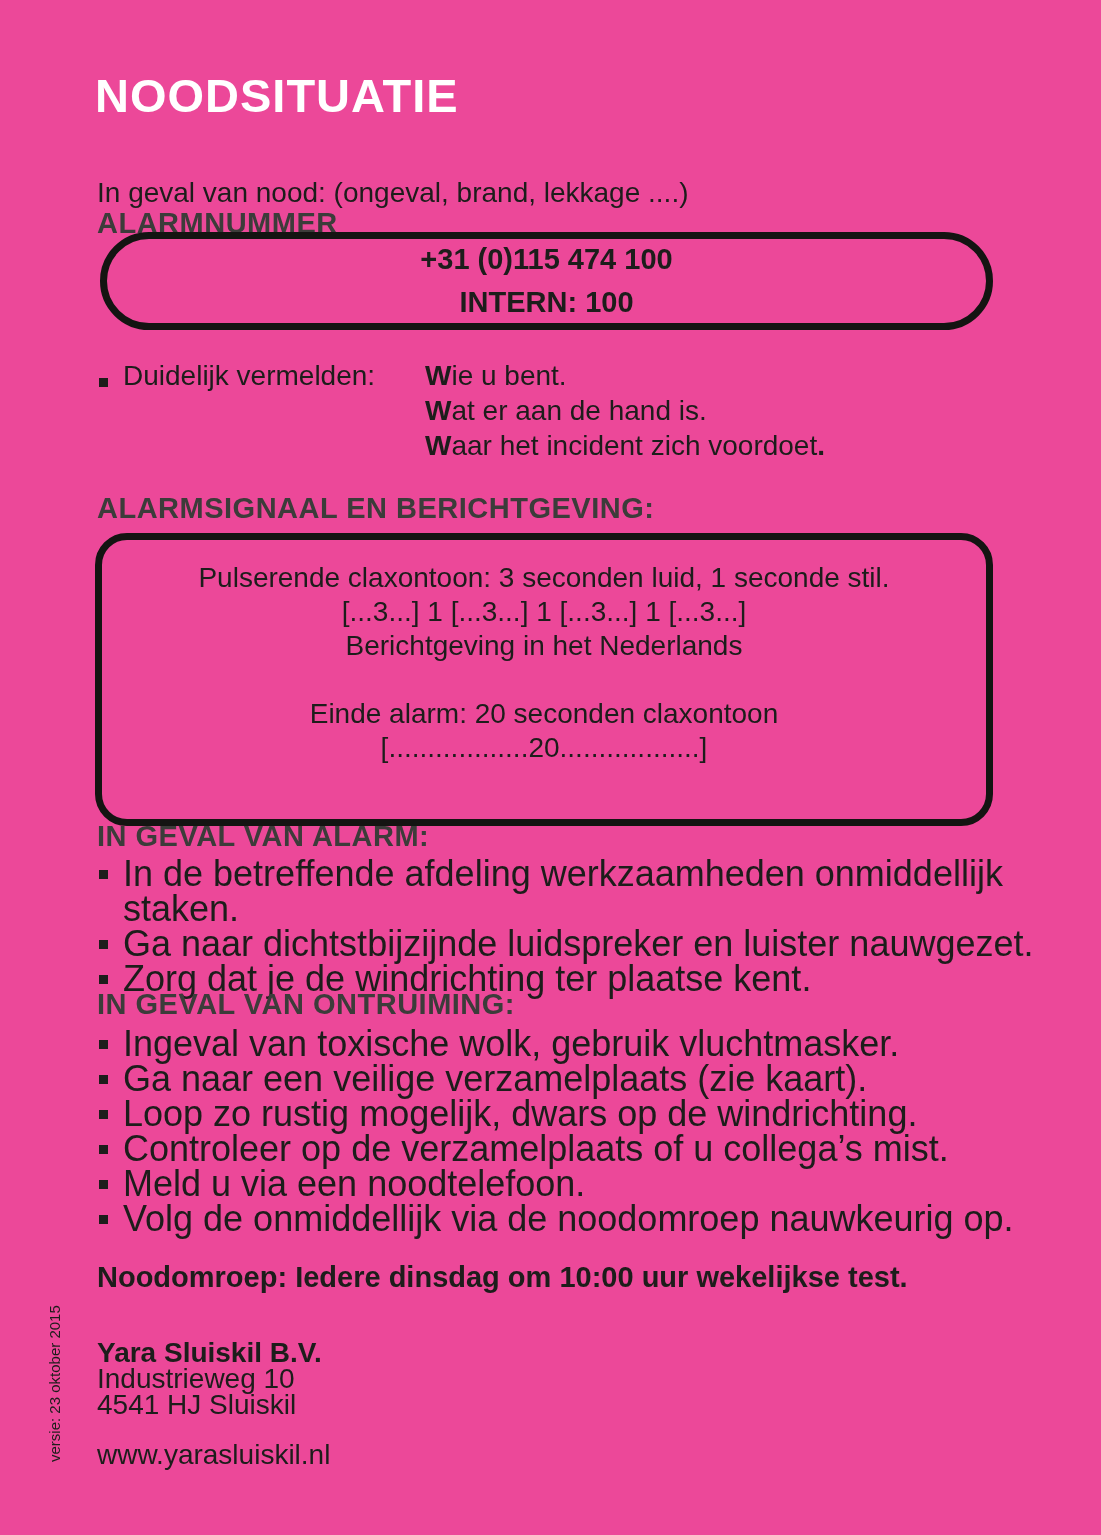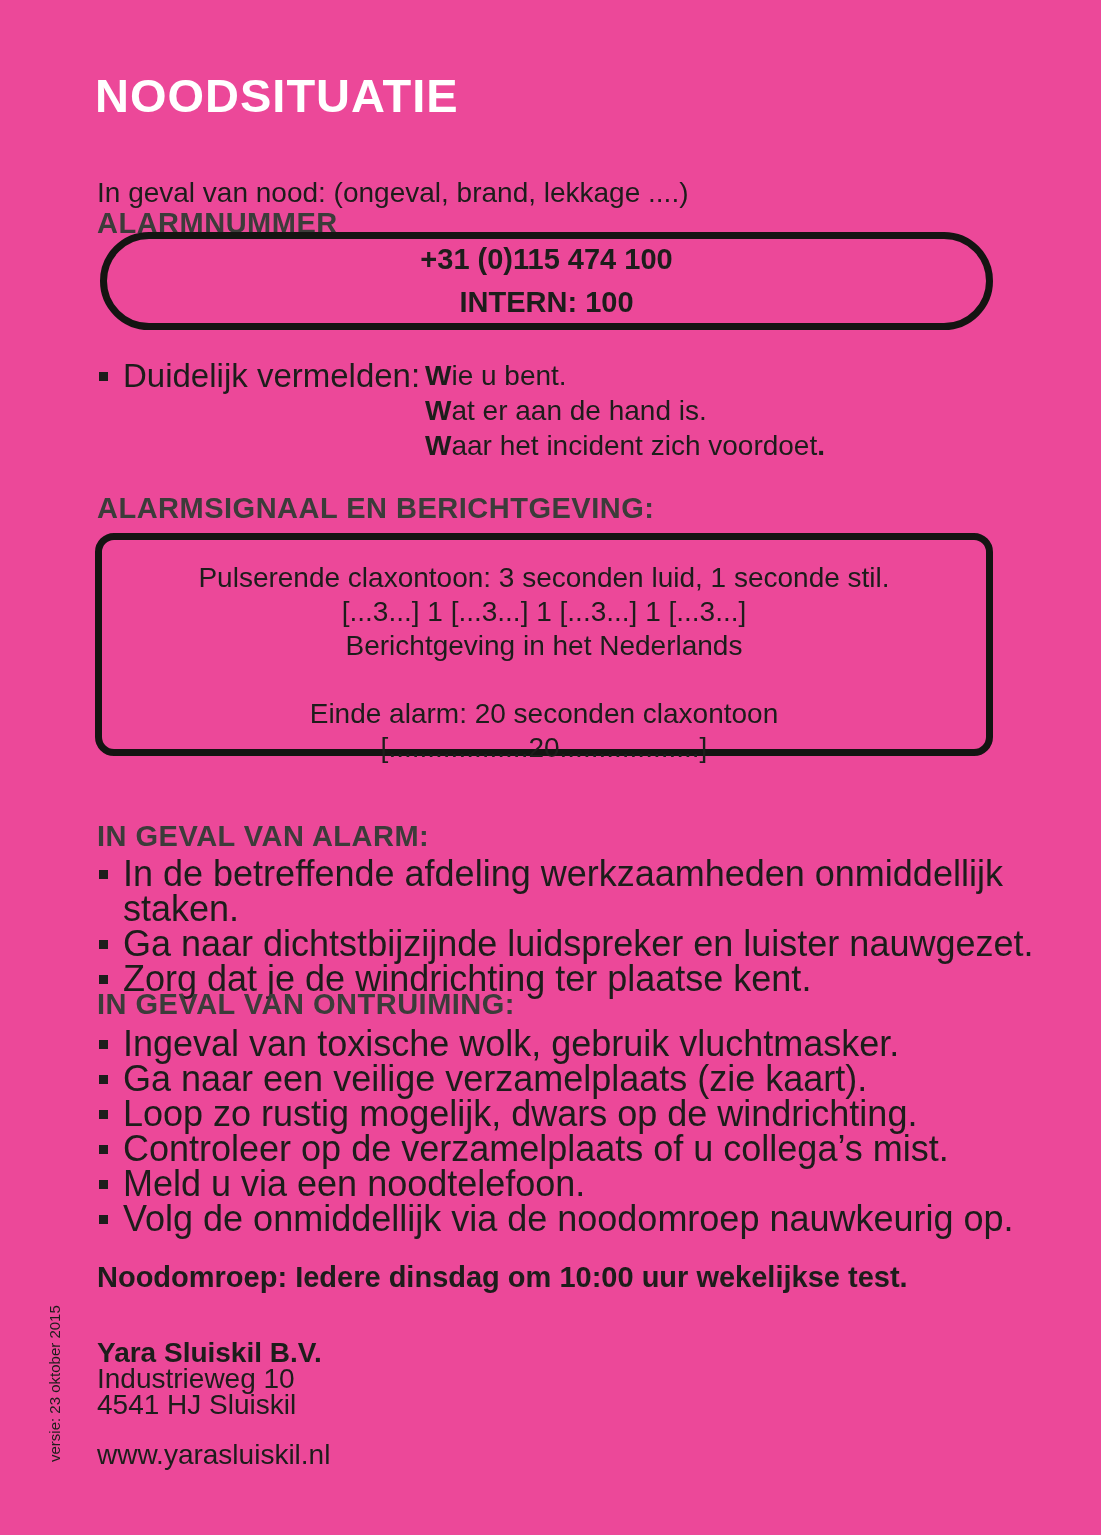--- a/index.html
+++ b/index.html
@@ -60,34 +60,34 @@
     display: flex;
     flex-direction: column;
     justify-content: center;
     font-size: 29px;
     font-weight: 700;
     line-height: 35px;
     gap: 8px;
   }
   .signal-box {
     left: 95px; top: 533px;
-    width: 898px; height: 223px;
-    border-radius: 19px;
+    width: 898px; height: 293px;
+    border-radius: 32px;
     padding-top: 21px;
     font-size: 28px;
     line-height: 34px;
   }
   .signal-box .box-line { min-height: 34px; }
 
   .vermelden {
     position: absolute;
     left: 97px; top: 358px;
     width: 820px;
   }
-  .verm-label-row { display: flex; font-size: 33px; line-height: 35px; }
+  .verm-label-row { display: flex; font-size: 28px; line-height: 35px; align-items: center; }
   .bullet-square {
     width: 9px; height: 9px;
     background: #1D1D1B;
     flex: 0 0 9px;
     margin: 14px 15px 0 2px;
   }
   .w-lines {
     position: absolute;
     left: 328px; top: 0;
     font-size: 28px;

